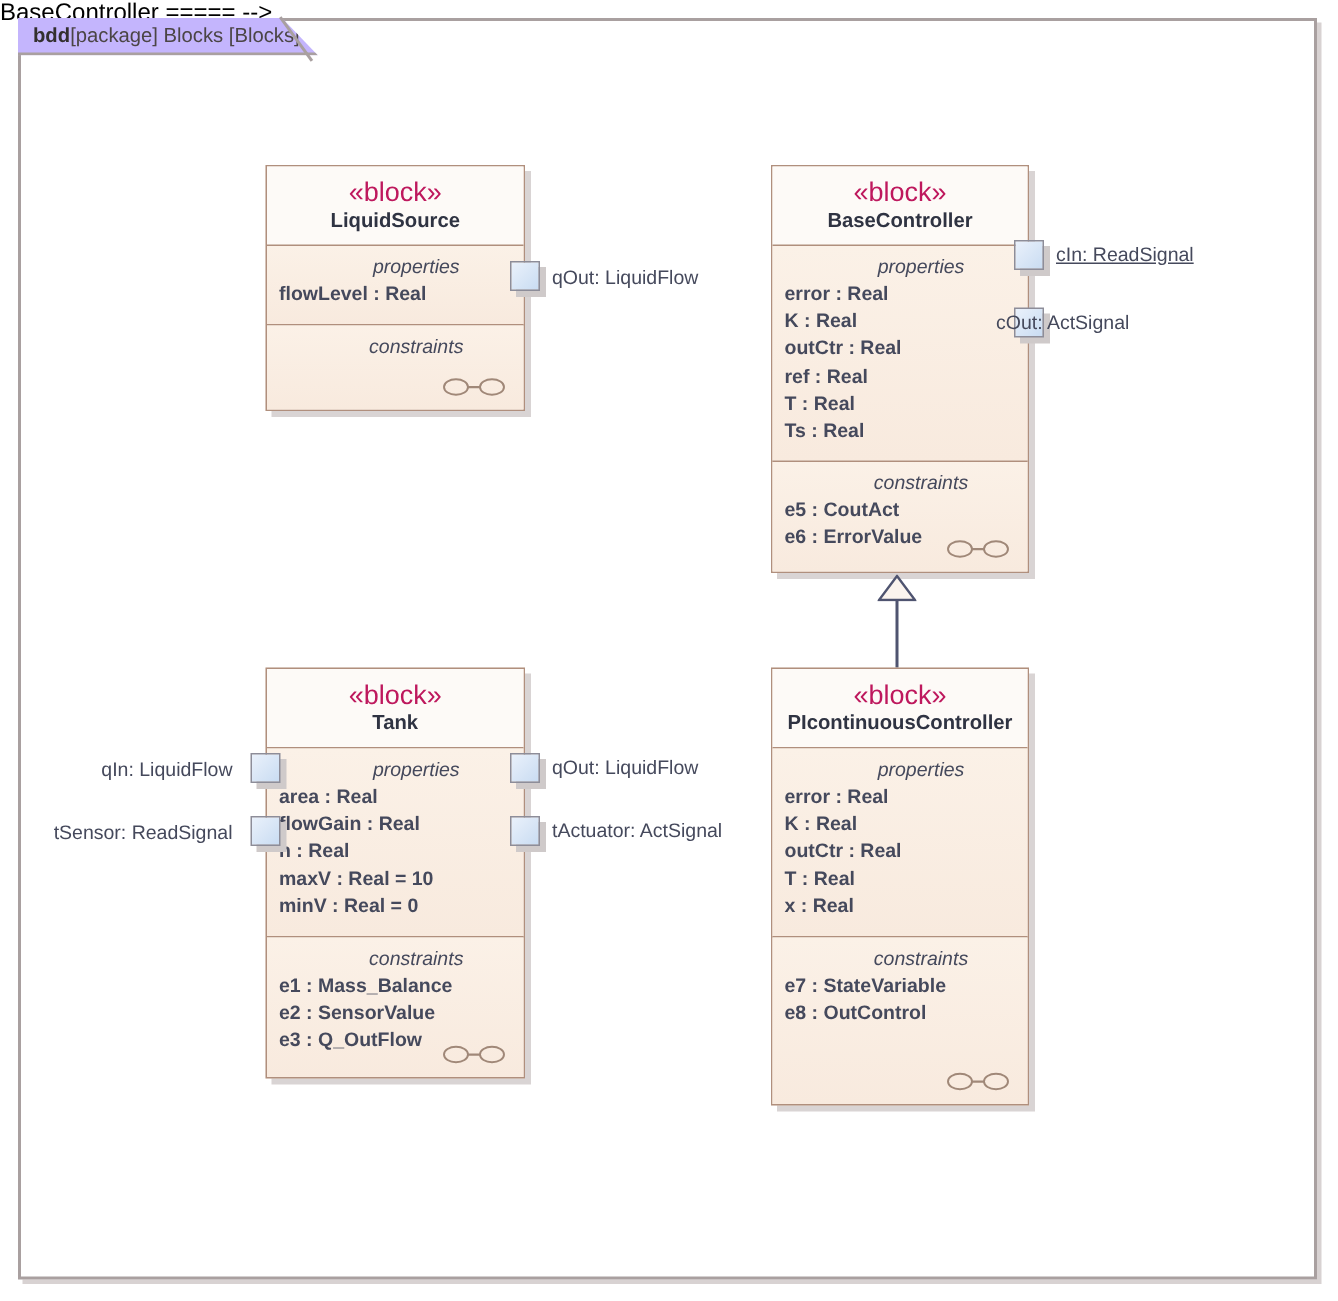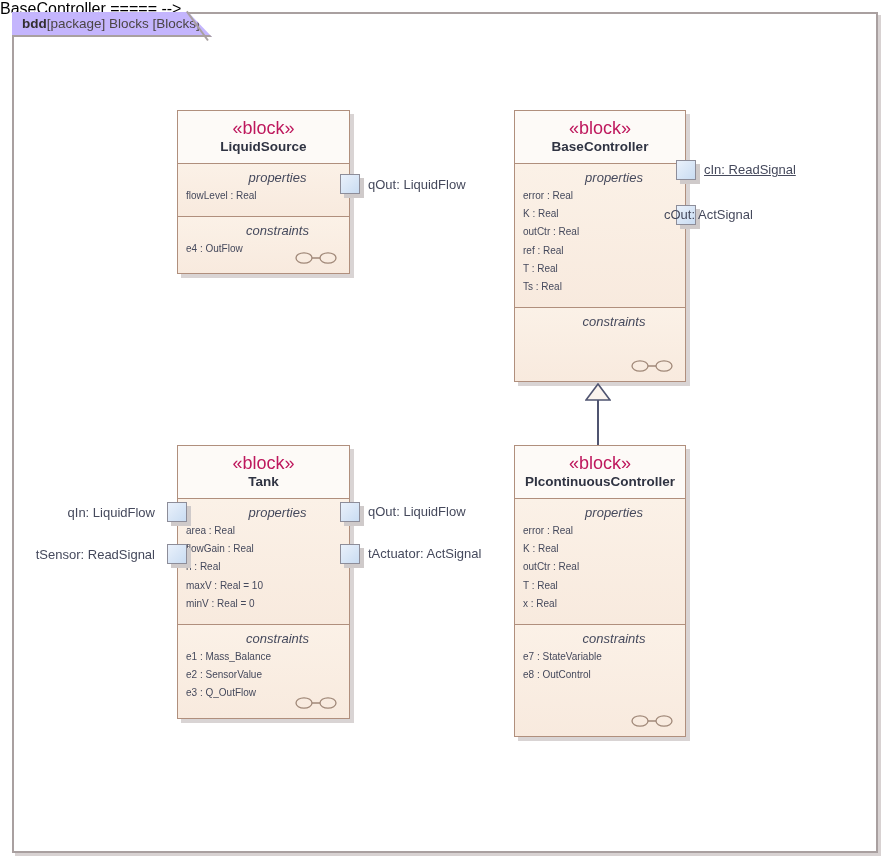--- a/index.html
+++ b/index.html
@@ -123,24 +123,25 @@
     padding-top: 5px;
     line-height: 18px;
     padding-left: 28px;
   }
   .feature-list {
     margin: 0;
     padding: 0 0 0 8px;
     list-style: none;
   }
   .feature-list li {
-    font-size: 10px;
+    font-size: 13px;
     color: #45495c;
     line-height: 18.2px;
     white-space: nowrap;
+    font-weight: bold;
   }
   .constraint-glyph {
     position: absolute;
     right: 12px;
     bottom: 8px;
     width: 42px;
     height: 14px;
   }
 
   
@@ -217,153 +218,154 @@
       <div class="stereotype">«block»</div>
       <div class="block-name">LiquidSource</div>
     </div>
     <div class="compartment" style="height:53px;">
       <div class="compartment-title">properties</div>
       <ul class="feature-list">
         <li>flowLevel : Real</li>
       </ul>
     </div>
     <div class="compartment last" style="height:56px;">
-      <div class="compartment-title">constraints</div>
-      <ul class="feature-list">
-        <li>e4 : OutFlow</li>
-      </ul>
-      <div class="constraint-glyph">
-        <svg width="42" height="14" viewBox="0 0 42 14">
-          <ellipse cx="9" cy="7" rx="8" ry="5.2" fill="none" stroke="#a08878" stroke-width="1.3"></ellipse>
-          <ellipse cx="33" cy="7" rx="8" ry="5.2" fill="none" stroke="#a08878" stroke-width="1.3"></ellipse>
-          <line x1="17" y1="7" x2="25" y2="7" stroke="#a08878" stroke-width="1.5"></line>
-        </svg>
-      </div>
-    </div>
-  </div>
-  
-  <div class="port-shadow" style="left:344px; top:178px;"></div>
-  <div class="port" style="left:340px; top:174px;"></div>
-  <div class="port-label right" style="left:368px; top:177px;">qOut: LiquidFlow</div>
-
-  
-  <div class="block-shadow" style="left:518px; top:114px; width:172px; height:272px;"></div>
-  <div class="block" style="left:514px; top:110px; width:172px; height:272px;">
-    <div class="block-header" style="height:53px;">
-      <div class="stereotype">«block»</div>
-      <div class="block-name">BaseController</div>
-    </div>
-    <div class="compartment" style="height:144px;">
-      <div class="compartment-title">properties</div>
-      <ul class="feature-list">
-        <li>error : Real</li>
-        <li>K : Real</li>
-        <li>outCtr : Real</li>
-        <li>ref : Real</li>
-        <li>T : Real</li>
-        <li>Ts : Real</li>
-      </ul>
-    </div>
-    <div class="compartment last" style="height:73px;">
       <div class="compartment-title">constraints</div>
       <div class="constraint-glyph">
         <svg width="42" height="14" viewBox="0 0 42 14">
           <ellipse cx="9" cy="7" rx="8" ry="5.2" fill="none" stroke="#a08878" stroke-width="1.3"></ellipse>
           <ellipse cx="33" cy="7" rx="8" ry="5.2" fill="none" stroke="#a08878" stroke-width="1.3"></ellipse>
           <line x1="17" y1="7" x2="25" y2="7" stroke="#a08878" stroke-width="1.5"></line>
         </svg>
       </div>
     </div>
   </div>
   
-  <div class="port-shadow" style="left:680px; top:164px;"></div>
-  <div class="port" style="left:676px; top:160px;"></div>
-  <div class="port-label right" style="left:704px; top:162px;text-decoration:underline;">cIn: ReadSignal</div>
-
-  <div class="port-shadow" style="left:680px; top:209px;"></div>
-  <div class="port" style="left:676px; top:205px;"></div>
-  <div class="port-label right" style="left:664px; top:207px;">cOut: ActSignal</div>
-
-  
-  <div class="block-shadow" style="left:181px; top:449px; width:173px; height:274px;"></div>
-  <div class="block" style="left:177px; top:445px; width:173px; height:274px;">
+  <div class="port-shadow" style="left:344px; top:178px;"></div>
+  <div class="port" style="left:340px; top:174px;"></div>
+  <div class="port-label right" style="left:368px; top:177px;">qOut: LiquidFlow</div>
+
+  
+  <div class="block-shadow" style="left:518px; top:114px; width:172px; height:272px;"></div>
+  <div class="block" style="left:514px; top:110px; width:172px; height:272px;">
     <div class="block-header" style="height:53px;">
       <div class="stereotype">«block»</div>
-      <div class="block-name">Tank</div>
-    </div>
-    <div class="compartment" style="height:126px;">
+      <div class="block-name">BaseController</div>
+    </div>
+    <div class="compartment" style="height:144px;">
       <div class="compartment-title">properties</div>
       <ul class="feature-list">
-        <li>area : Real</li>
-        <li>flowGain : Real</li>
-        <li>h : Real</li>
-        <li>maxV : Real = 10</li>
-        <li>minV : Real = 0</li>
-      </ul>
-    </div>
-    <div class="compartment last" style="height:93px;">
+        <li>error : Real</li>
+        <li>K : Real</li>
+        <li>outCtr : Real</li>
+        <li>ref : Real</li>
+        <li>T : Real</li>
+        <li>Ts : Real</li>
+      </ul>
+    </div>
+    <div class="compartment last" style="height:73px;">
       <div class="compartment-title">constraints</div>
       <ul class="feature-list">
-        <li>e1 : Mass_Balance</li>
-        <li>e2 : SensorValue</li>
-        <li>e3 : Q_OutFlow</li>
+        <li>e5 : CoutAct</li>
+        <li>e6 : ErrorValue</li>
       </ul>
       <div class="constraint-glyph">
         <svg width="42" height="14" viewBox="0 0 42 14">
           <ellipse cx="9" cy="7" rx="8" ry="5.2" fill="none" stroke="#a08878" stroke-width="1.3"></ellipse>
           <ellipse cx="33" cy="7" rx="8" ry="5.2" fill="none" stroke="#a08878" stroke-width="1.3"></ellipse>
           <line x1="17" y1="7" x2="25" y2="7" stroke="#a08878" stroke-width="1.5"></line>
         </svg>
       </div>
     </div>
   </div>
   
-  <div class="port-shadow" style="left:171px; top:506px;"></div>
-  <div class="port" style="left:167px; top:502px;"></div>
-  <div class="port-label left" style="left:0px; width:155px; top:505px;">qIn: LiquidFlow</div>
-
-  <div class="port-shadow" style="left:171px; top:548px;"></div>
-  <div class="port" style="left:167px; top:544px;"></div>
-  <div class="port-label left" style="left:0px; width:155px; top:547px;">tSensor: ReadSignal</div>
-
-  
-  <div class="port-shadow" style="left:344px; top:506px;"></div>
-  <div class="port" style="left:340px; top:502px;"></div>
-  <div class="port-label right" style="left:368px; top:504px;">qOut: LiquidFlow</div>
-
-  <div class="port-shadow" style="left:344px; top:548px;"></div>
-  <div class="port" style="left:340px; top:544px;"></div>
-  <div class="port-label right" style="left:368px; top:546px;">tActuator: ActSignal</div>
-
-  
-  <div class="block-shadow" style="left:518px; top:449px; width:172px; height:292px;"></div>
-  <div class="block" style="left:514px; top:445px; width:172px; height:292px;">
+  <div class="port-shadow" style="left:680px; top:164px;"></div>
+  <div class="port" style="left:676px; top:160px;"></div>
+  <div class="port-label right" style="left:704px; top:162px;text-decoration:underline;">cIn: ReadSignal</div>
+
+  <div class="port-shadow" style="left:680px; top:209px;"></div>
+  <div class="port" style="left:676px; top:205px;"></div>
+  <div class="port-label right" style="left:664px; top:207px;">cOut: ActSignal</div>
+
+  
+  <div class="block-shadow" style="left:181px; top:449px; width:173px; height:274px;"></div>
+  <div class="block" style="left:177px; top:445px; width:173px; height:274px;">
     <div class="block-header" style="height:53px;">
       <div class="stereotype">«block»</div>
-      <div class="block-name">PIcontinuousController</div>
+      <div class="block-name">Tank</div>
     </div>
     <div class="compartment" style="height:126px;">
       <div class="compartment-title">properties</div>
       <ul class="feature-list">
-        <li>error : Real</li>
-        <li>K : Real</li>
-        <li>outCtr : Real</li>
-        <li>T : Real</li>
-        <li>x : Real</li>
-      </ul>
-    </div>
-    <div class="compartment last" style="height:111px;">
+        <li>area : Real</li>
+        <li>flowGain : Real</li>
+        <li>h : Real</li>
+        <li>maxV : Real = 10</li>
+        <li>minV : Real = 0</li>
+      </ul>
+    </div>
+    <div class="compartment last" style="height:93px;">
       <div class="compartment-title">constraints</div>
       <ul class="feature-list">
-        <li>e7 : StateVariable</li>
-        <li>e8 : OutControl</li>
+        <li>e1 : Mass_Balance</li>
+        <li>e2 : SensorValue</li>
+        <li>e3 : Q_OutFlow</li>
       </ul>
       <div class="constraint-glyph">
         <svg width="42" height="14" viewBox="0 0 42 14">
           <ellipse cx="9" cy="7" rx="8" ry="5.2" fill="none" stroke="#a08878" stroke-width="1.3"></ellipse>
           <ellipse cx="33" cy="7" rx="8" ry="5.2" fill="none" stroke="#a08878" stroke-width="1.3"></ellipse>
           <line x1="17" y1="7" x2="25" y2="7" stroke="#a08878" stroke-width="1.5"></line>
         </svg>
       </div>
     </div>
   </div>
+  
+  <div class="port-shadow" style="left:171px; top:506px;"></div>
+  <div class="port" style="left:167px; top:502px;"></div>
+  <div class="port-label left" style="left:0px; width:155px; top:505px;">qIn: LiquidFlow</div>
+
+  <div class="port-shadow" style="left:171px; top:548px;"></div>
+  <div class="port" style="left:167px; top:544px;"></div>
+  <div class="port-label left" style="left:0px; width:155px; top:547px;">tSensor: ReadSignal</div>
+
+  
+  <div class="port-shadow" style="left:344px; top:506px;"></div>
+  <div class="port" style="left:340px; top:502px;"></div>
+  <div class="port-label right" style="left:368px; top:504px;">qOut: LiquidFlow</div>
+
+  <div class="port-shadow" style="left:344px; top:548px;"></div>
+  <div class="port" style="left:340px; top:544px;"></div>
+  <div class="port-label right" style="left:368px; top:546px;">tActuator: ActSignal</div>
+
+  
+  <div class="block-shadow" style="left:518px; top:449px; width:172px; height:292px;"></div>
+  <div class="block" style="left:514px; top:445px; width:172px; height:292px;">
+    <div class="block-header" style="height:53px;">
+      <div class="stereotype">«block»</div>
+      <div class="block-name">PIcontinuousController</div>
+    </div>
+    <div class="compartment" style="height:126px;">
+      <div class="compartment-title">properties</div>
+      <ul class="feature-list">
+        <li>error : Real</li>
+        <li>K : Real</li>
+        <li>outCtr : Real</li>
+        <li>T : Real</li>
+        <li>x : Real</li>
+      </ul>
+    </div>
+    <div class="compartment last" style="height:111px;">
+      <div class="compartment-title">constraints</div>
+      <ul class="feature-list">
+        <li>e7 : StateVariable</li>
+        <li>e8 : OutControl</li>
+      </ul>
+      <div class="constraint-glyph">
+        <svg width="42" height="14" viewBox="0 0 42 14">
+          <ellipse cx="9" cy="7" rx="8" ry="5.2" fill="none" stroke="#a08878" stroke-width="1.3"></ellipse>
+          <ellipse cx="33" cy="7" rx="8" ry="5.2" fill="none" stroke="#a08878" stroke-width="1.3"></ellipse>
+          <line x1="17" y1="7" x2="25" y2="7" stroke="#a08878" stroke-width="1.5"></line>
+        </svg>
+      </div>
+    </div>
+  </div>
 
 </div>
 
 </body></html>

